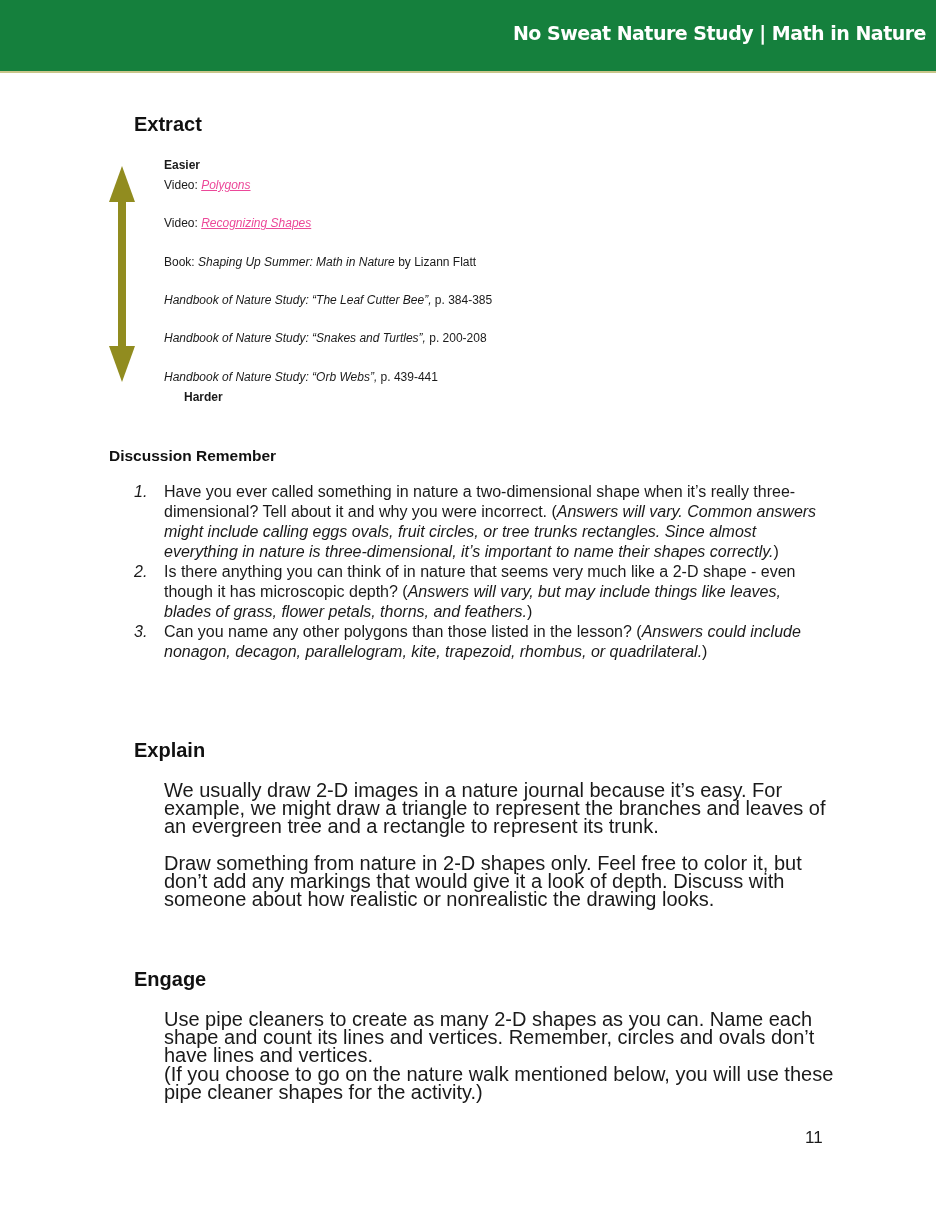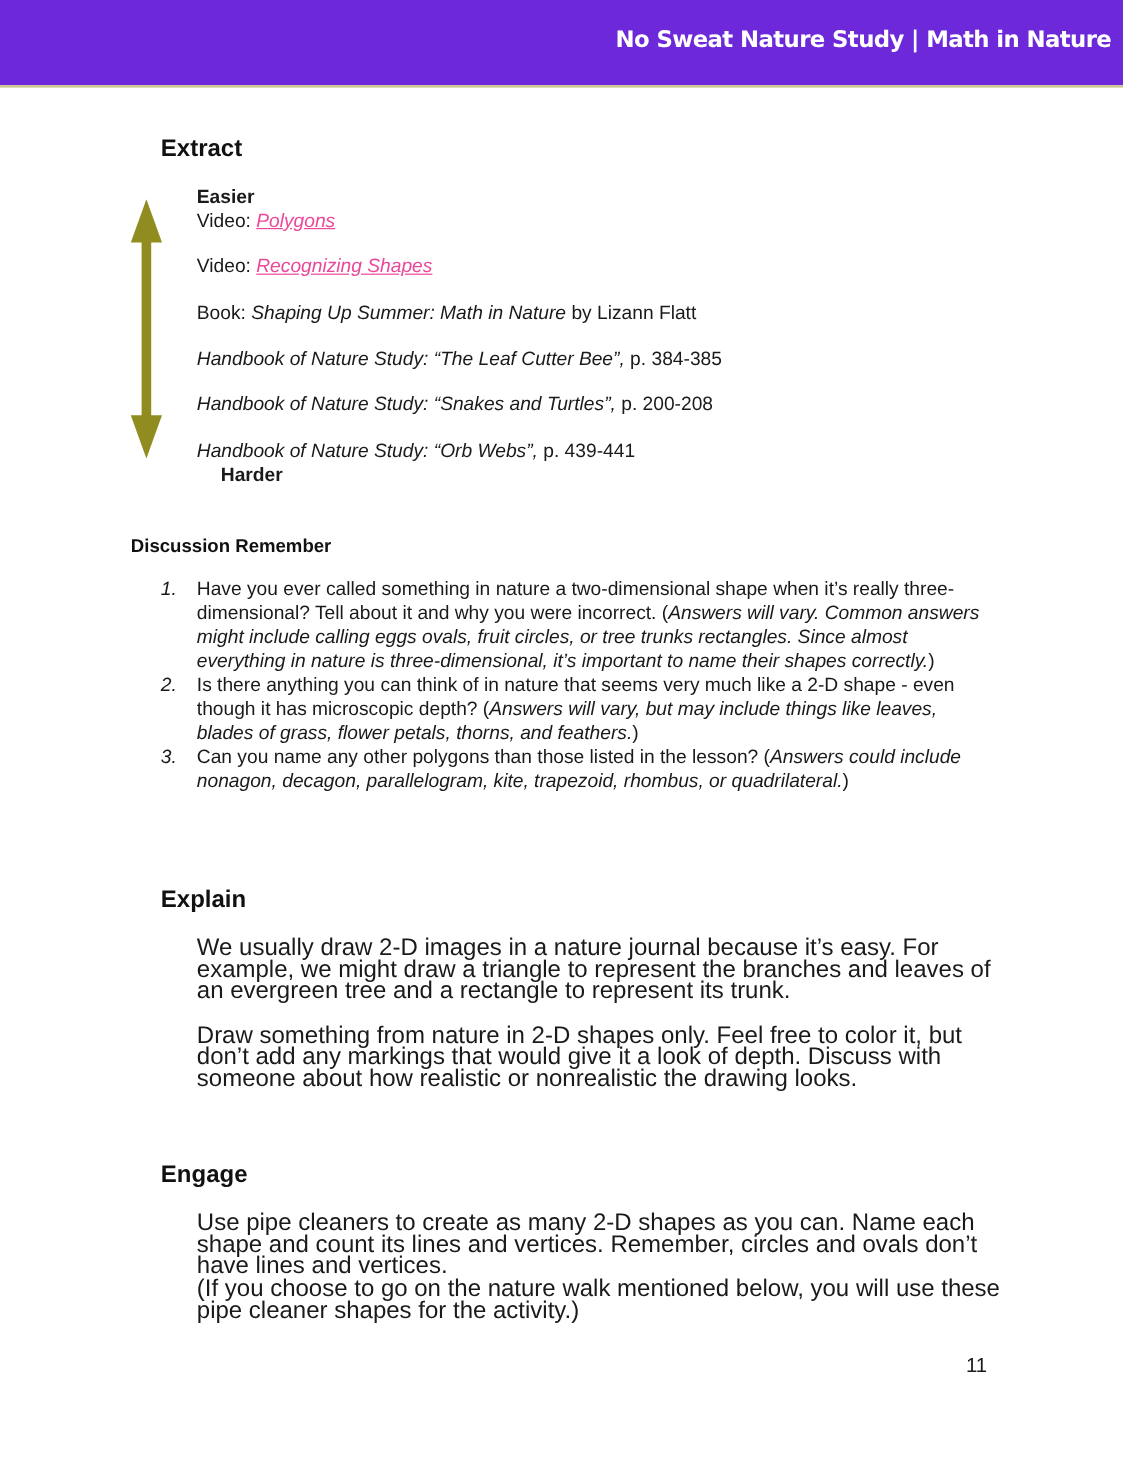--- a/index.html
+++ b/index.html
@@ -1,25 +1,25 @@
 <!DOCTYPE html>
 <html><head>
 <meta charset="utf-8">
 <style>
   html, body { margin: 0; padding: 0; background: #ffffff; }
   body { width: 936px; height: 1214px; position: relative; overflow: hidden;
          font-family: "Liberation Sans", sans-serif; color: #1a1a1a; }
-  .header { position: absolute; left: 0; top: 0; width: 936px; height: 71px; background: #6d28d9; }
+  .header { position: absolute; left: 0; top: 0; width: 936px; height: 71px; background: #15803d; }
   .header-title { position: absolute; right: 10px; top: 22px; color: #ffffff; font-size: 19px; font-weight: bold;
                   font-family: "DejaVu Sans", sans-serif; letter-spacing: -0.5px; }
   .header-line { position: absolute; left: 0; top: 71px; width: 936px; height: 2px; background: #c9c68a; }
 
   .h2 { position: absolute; left: 109px; font-size: 20px; font-weight: bold; color: #111; margin-left: 25px; }
   .h3 { position: absolute; left: 109px; font-size: 15.5px; font-weight: bold; color: #111; }
-  .line { position: absolute; left: 164px; font-size: 16px; line-height: 20px; color: #1a1a1a; white-space: nowrap; }
+  .line { position: absolute; left: 164px; font-size: 12px; line-height: 20px; color: #1a1a1a; white-space: nowrap; }
   .bold { font-weight: bold; }
   .it { font-style: italic; }
   a.link { color: #ec4899; text-decoration: underline; font-style: italic; }
 
   .arrow { position: absolute; left: 108px; top: 166px; width: 28px; height: 216px; }
 
   .qlist { position: absolute; left: 134px; top: 482px; width: 690px; font-size: 16px; line-height: 20px; }
   .q { position: relative; padding-left: 30px; margin: 0; }
   .q .num { position: absolute; left: 0; top: 0; font-style: italic; }
   .para { position: absolute; left: 164px; width: 670px; font-size: 20px; line-height: 18px; color: #1a1a1a; }

